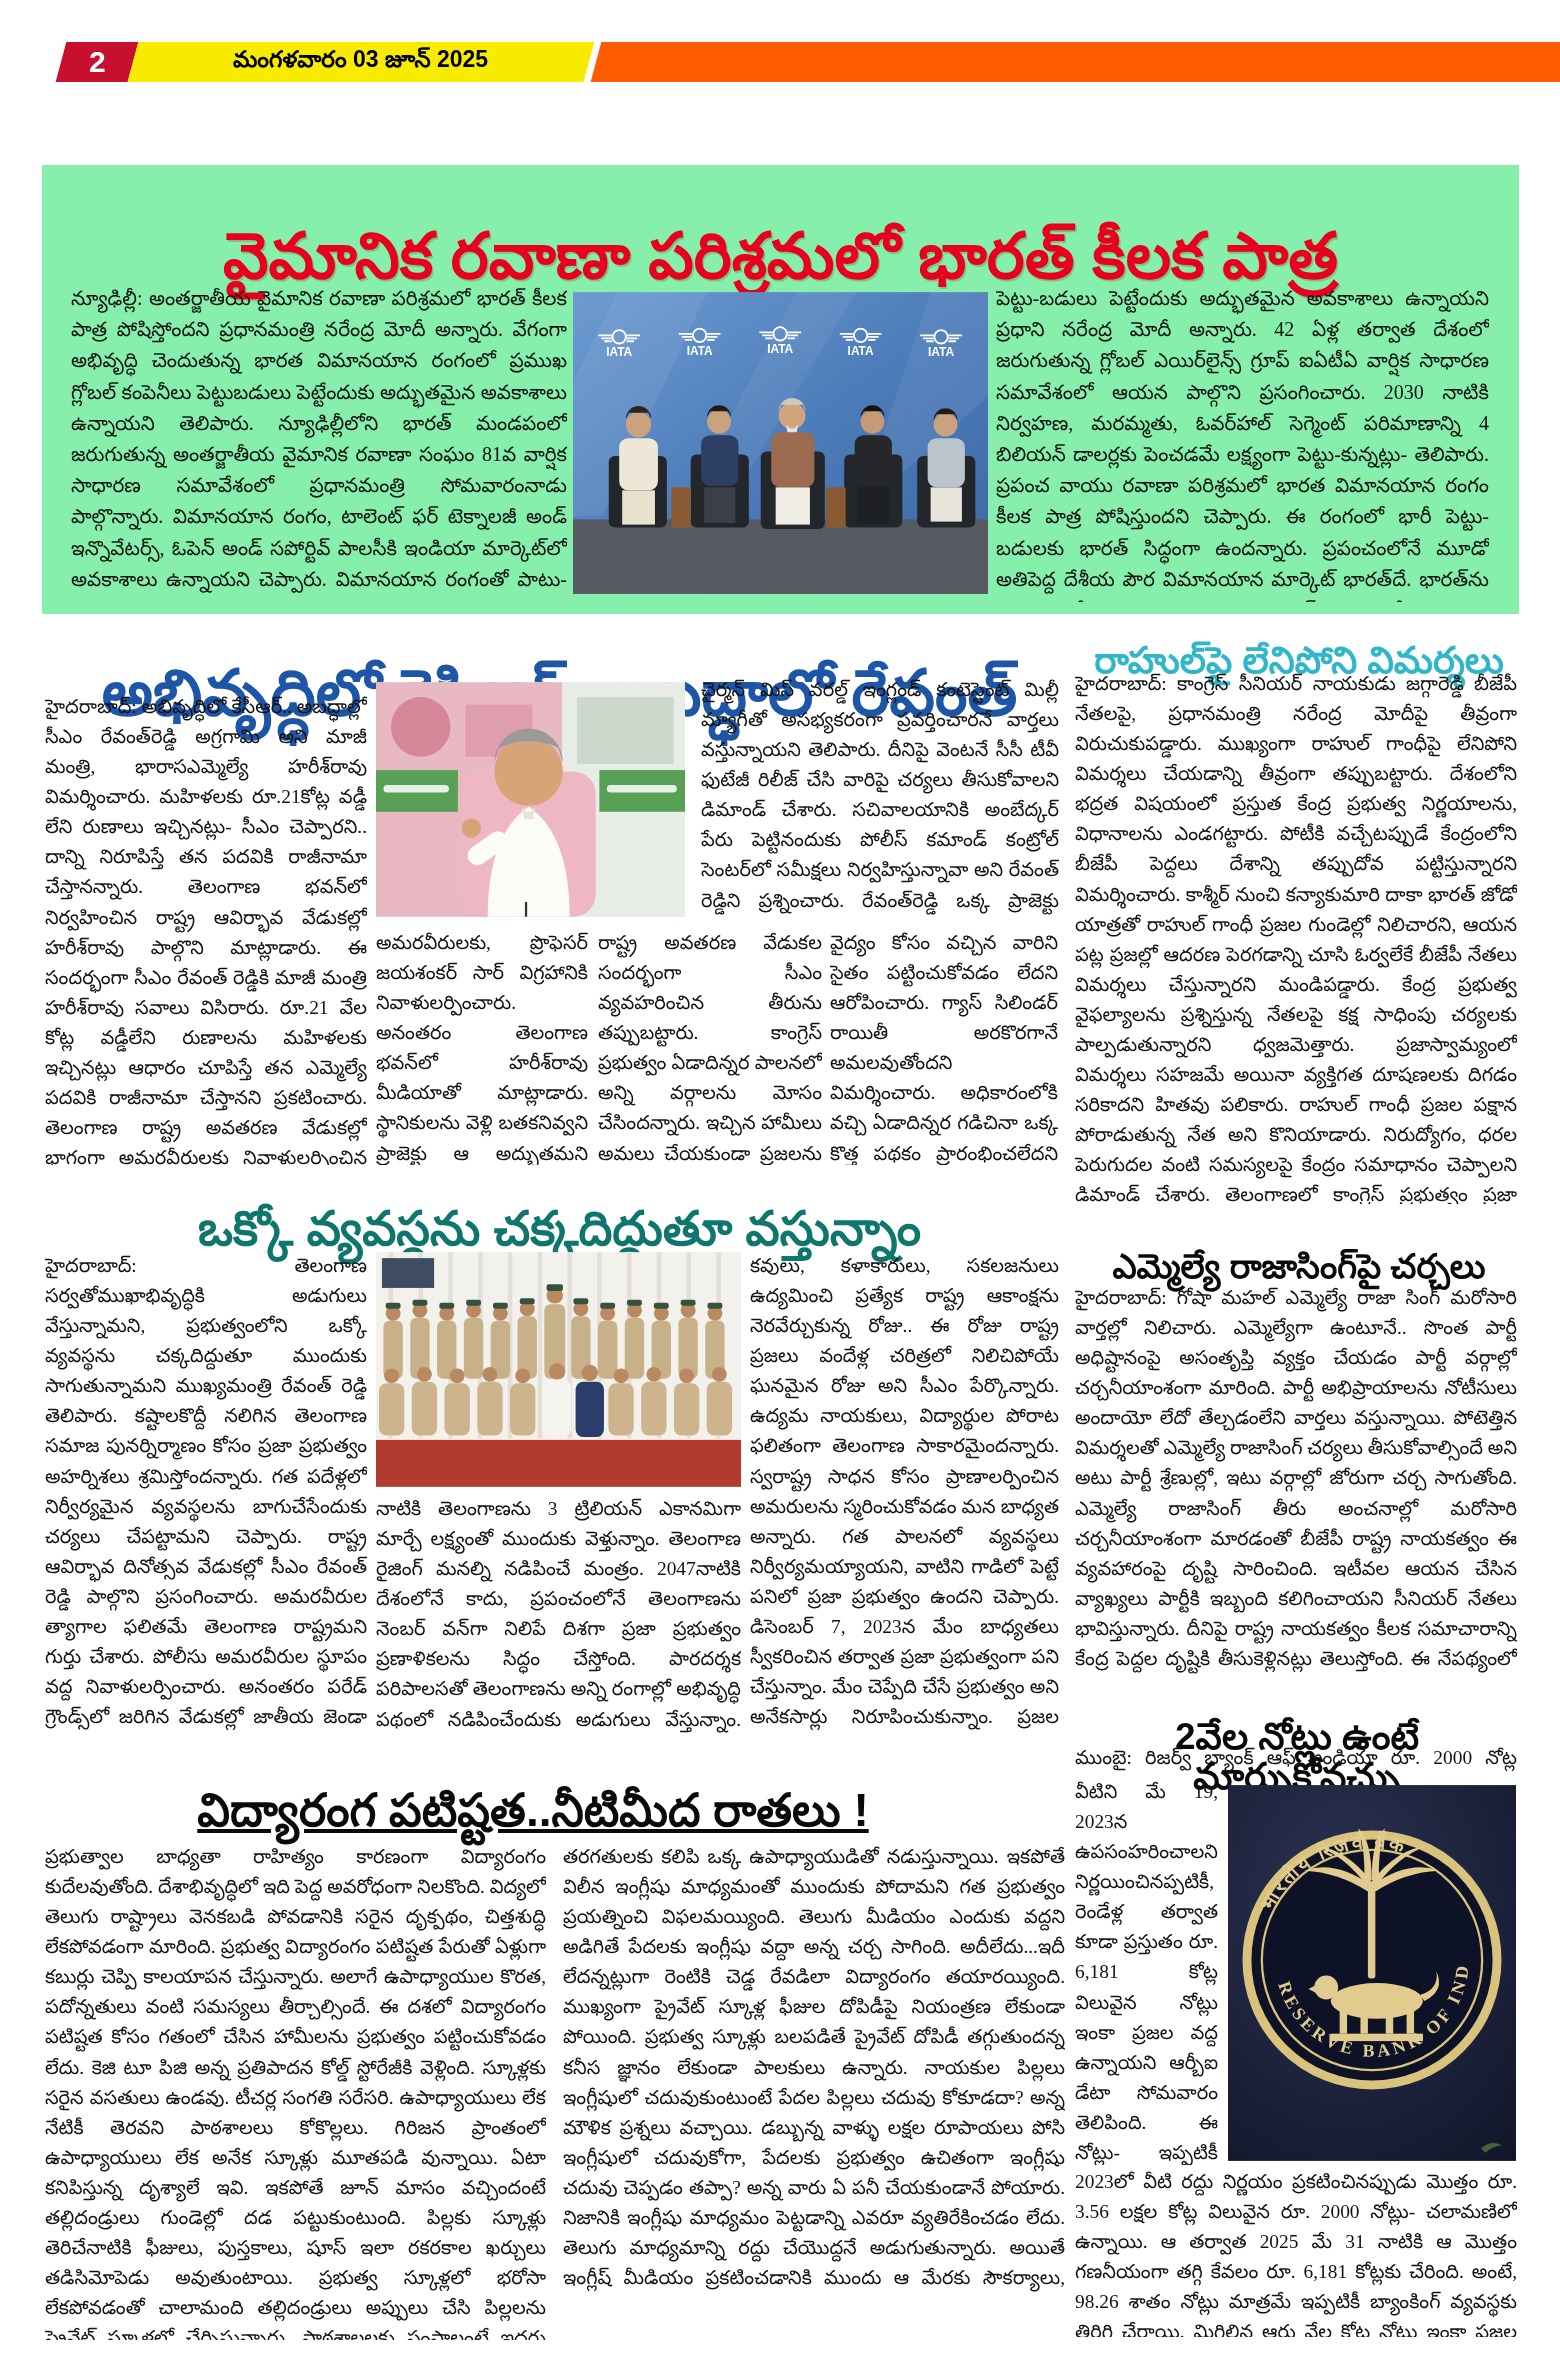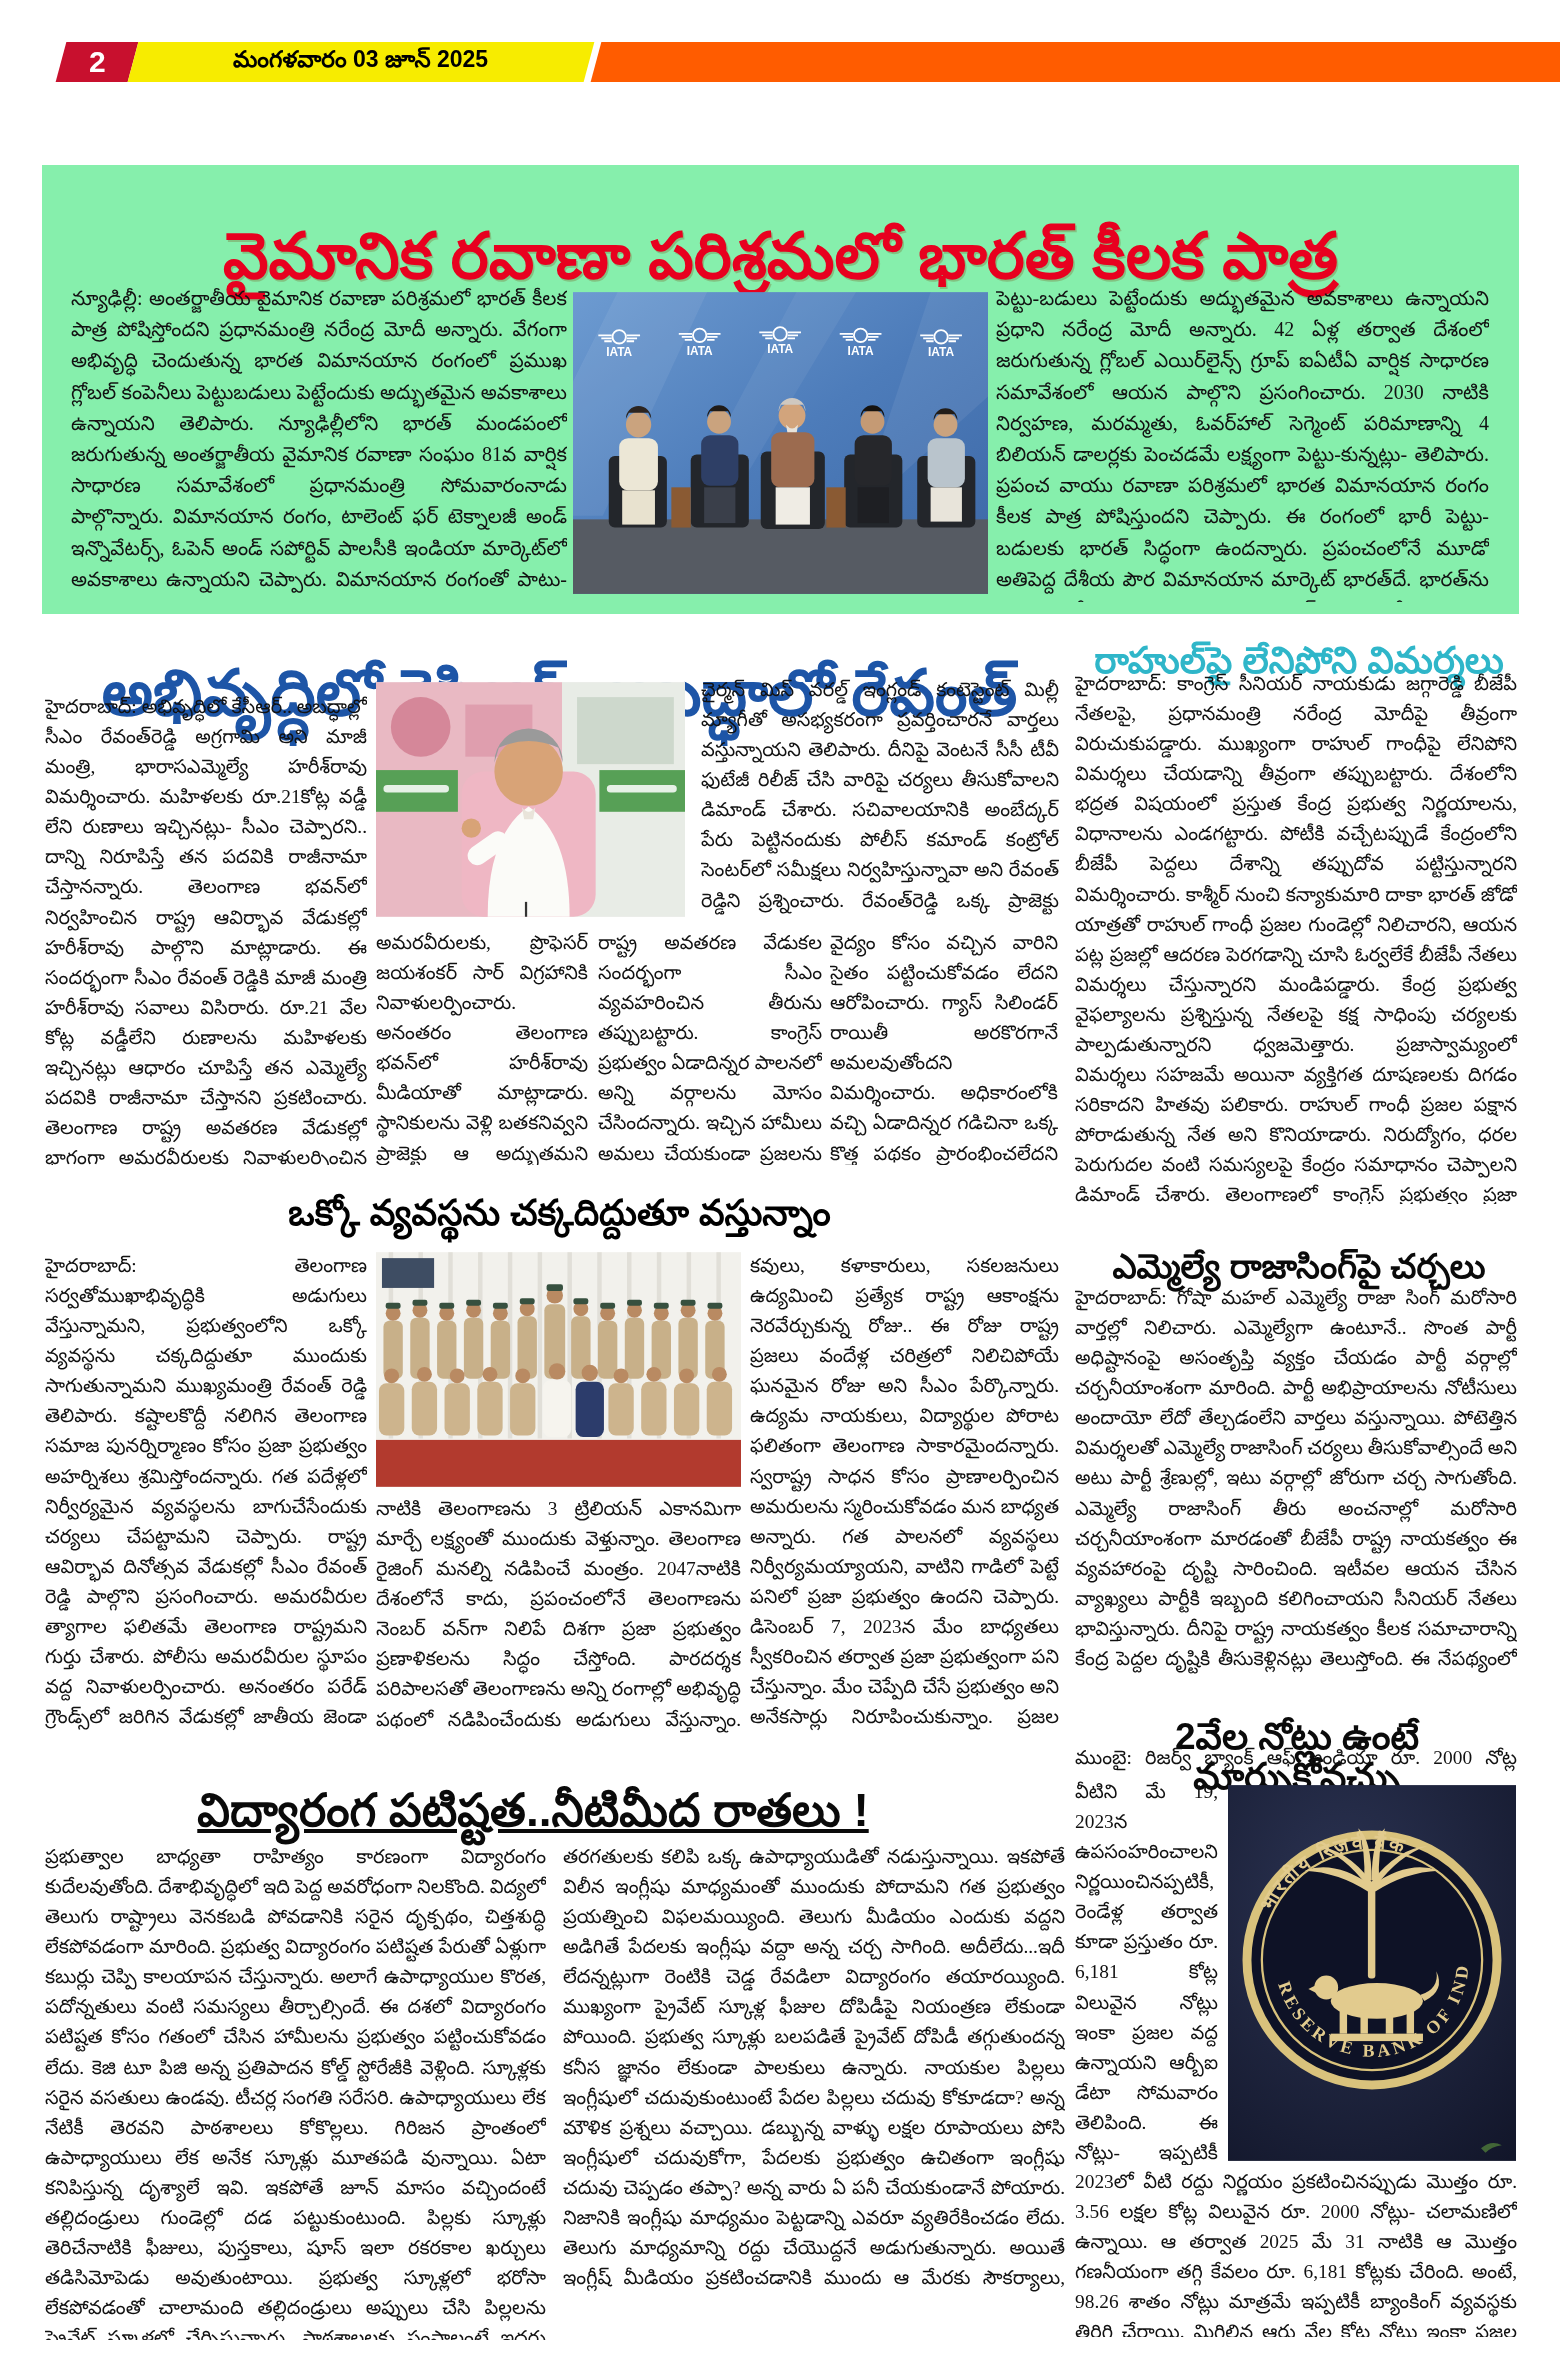--- a/index.html
+++ b/index.html
@@ -23,21 +23,21 @@
              color:#e8001f;text-shadow:1.5px 1.5px 0 rgba(120,60,0,.25);line-height:1.2;}
   .txt{position:absolute;text-align:justify;overflow:hidden;font-size:19.4px;line-height:1.55;}
   .lead-txt{font-size:20px;line-height:1.56;}
   .photo{position:absolute;overflow:hidden;}
   .photo svg{display:block;width:100%;height:100%;}
   
   .hl{position:absolute;text-align:center;font-family:"Liberation Sans",sans-serif;
       font-weight:bold;line-height:1.1;}
   .hl-kcr{color:#1d55a7;font-size:64px;}
   .hl-rahul{color:#2fb6c9;font-size:37px;}
-  .hl-systems{color:#000000;font-size:36px;}
+  .hl-systems{color:#0f766e;font-size:48px;}
   .hl-black{color:#0a0a0a;}
 </style>
 </head>
 <body>
 
 <div class="page">
 
   <div class="bar skew pgnum">
     <span style="transform:skewX(15deg)">2</span>
   </div>

